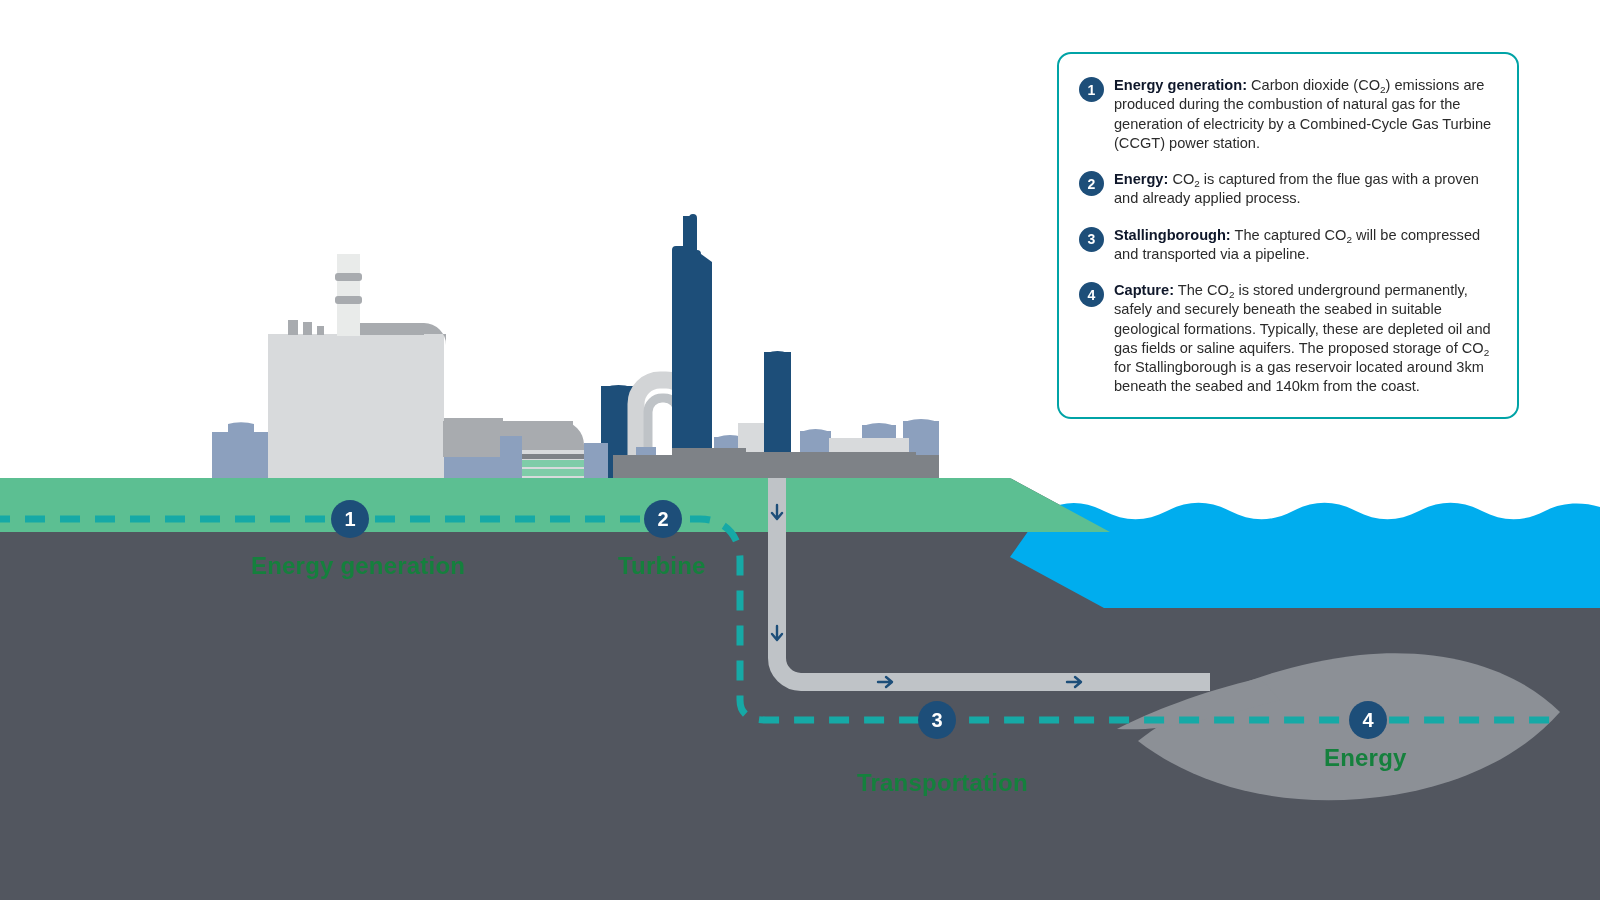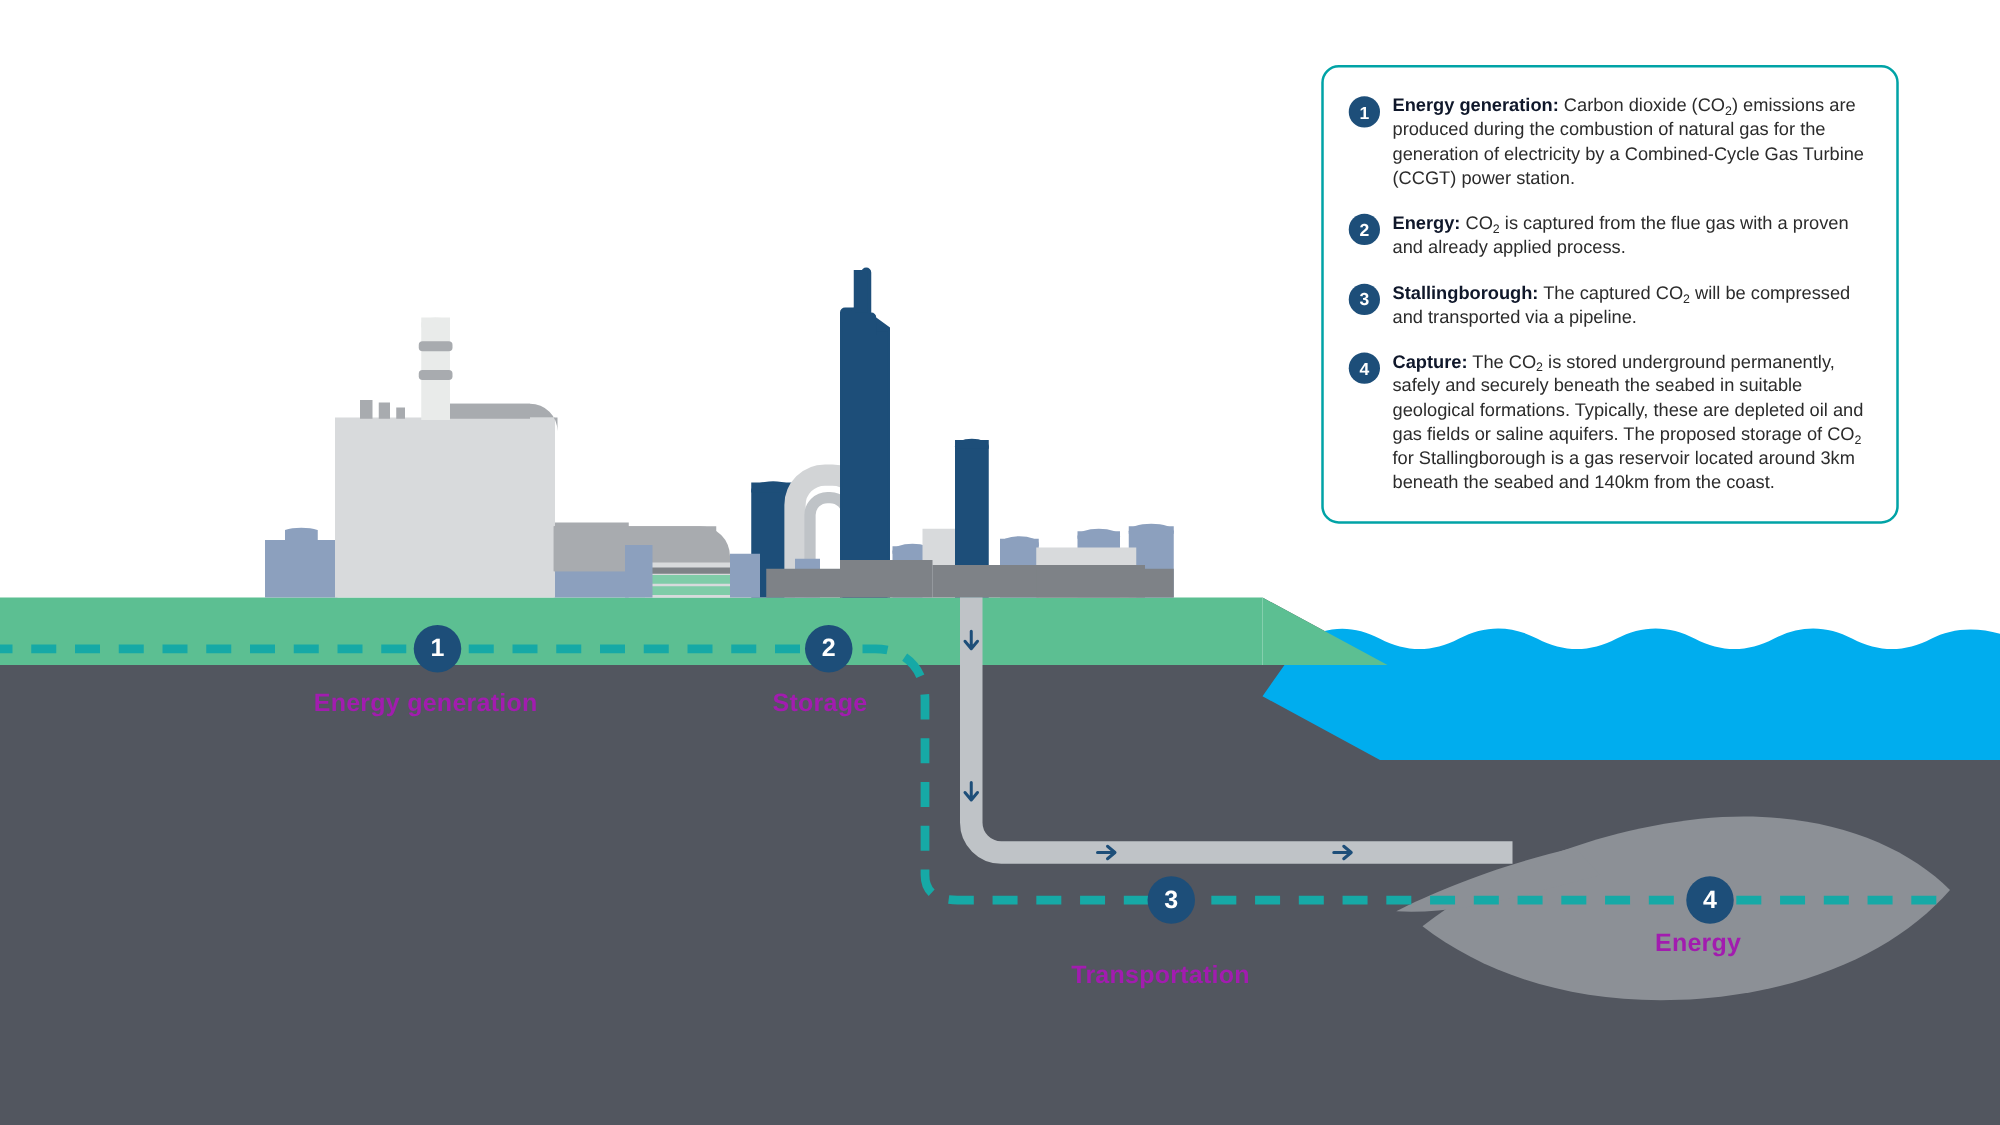--- a/index.html
+++ b/index.html
@@ -37,22 +37,22 @@
     font-size:14.6px;
     line-height:1.32;
     color:#2b2b2b;
   }
   .legend-text b { color:#0f172a; font-weight:bold; }
   .legend-text sub { font-size:0.68em; vertical-align:baseline; position:relative; top:3px; }
 
   
   .stage-label {
     position:absolute;
-    color:#a21caf;
-    font-size:20px;
+    color:#15803d;
+    font-size:24px;
     font-weight:bold;
     white-space:nowrap;
     letter-spacing:0.2px;
   }
   .badge-lg {
     position:absolute;
     width:38px; height:38px; border-radius:50%;
     background:#1D4E79;
     color:#ffffff;
     font-size:20px; font-weight:bold;
@@ -176,21 +176,21 @@
              C724,519 740,535 740,560
              L740,700
              C740,716 752,720 766,720
              L1560,720" fill="none" stroke="#16A9A6" stroke-width="7" stroke-dasharray="20 15" stroke-linecap="butt"></path>
   </svg>
 
   <div class="badge-lg" style="left:331px; top:500px;">1</div>
   <div class="stage-label" style="left:251px; top:552px;">Energy generation</div>
 
   <div class="badge-lg" style="left:644px; top:500px;">2</div>
-  <div class="stage-label" style="left:618px; top:552px;">Storage</div>
+  <div class="stage-label" style="left:618px; top:552px;">Turbine</div>
 
   <div class="badge-lg" style="left:918px; top:701px;">3</div>
   <div class="stage-label" style="left:857px; top:769px;">Transportation</div>
 
   <div class="badge-lg" style="left:1349px; top:701px;">4</div>
   <div class="stage-label" style="left:1324px; top:744px;">Energy</div>
 
   <div class="legend">
 
     <div class="legend-item">

